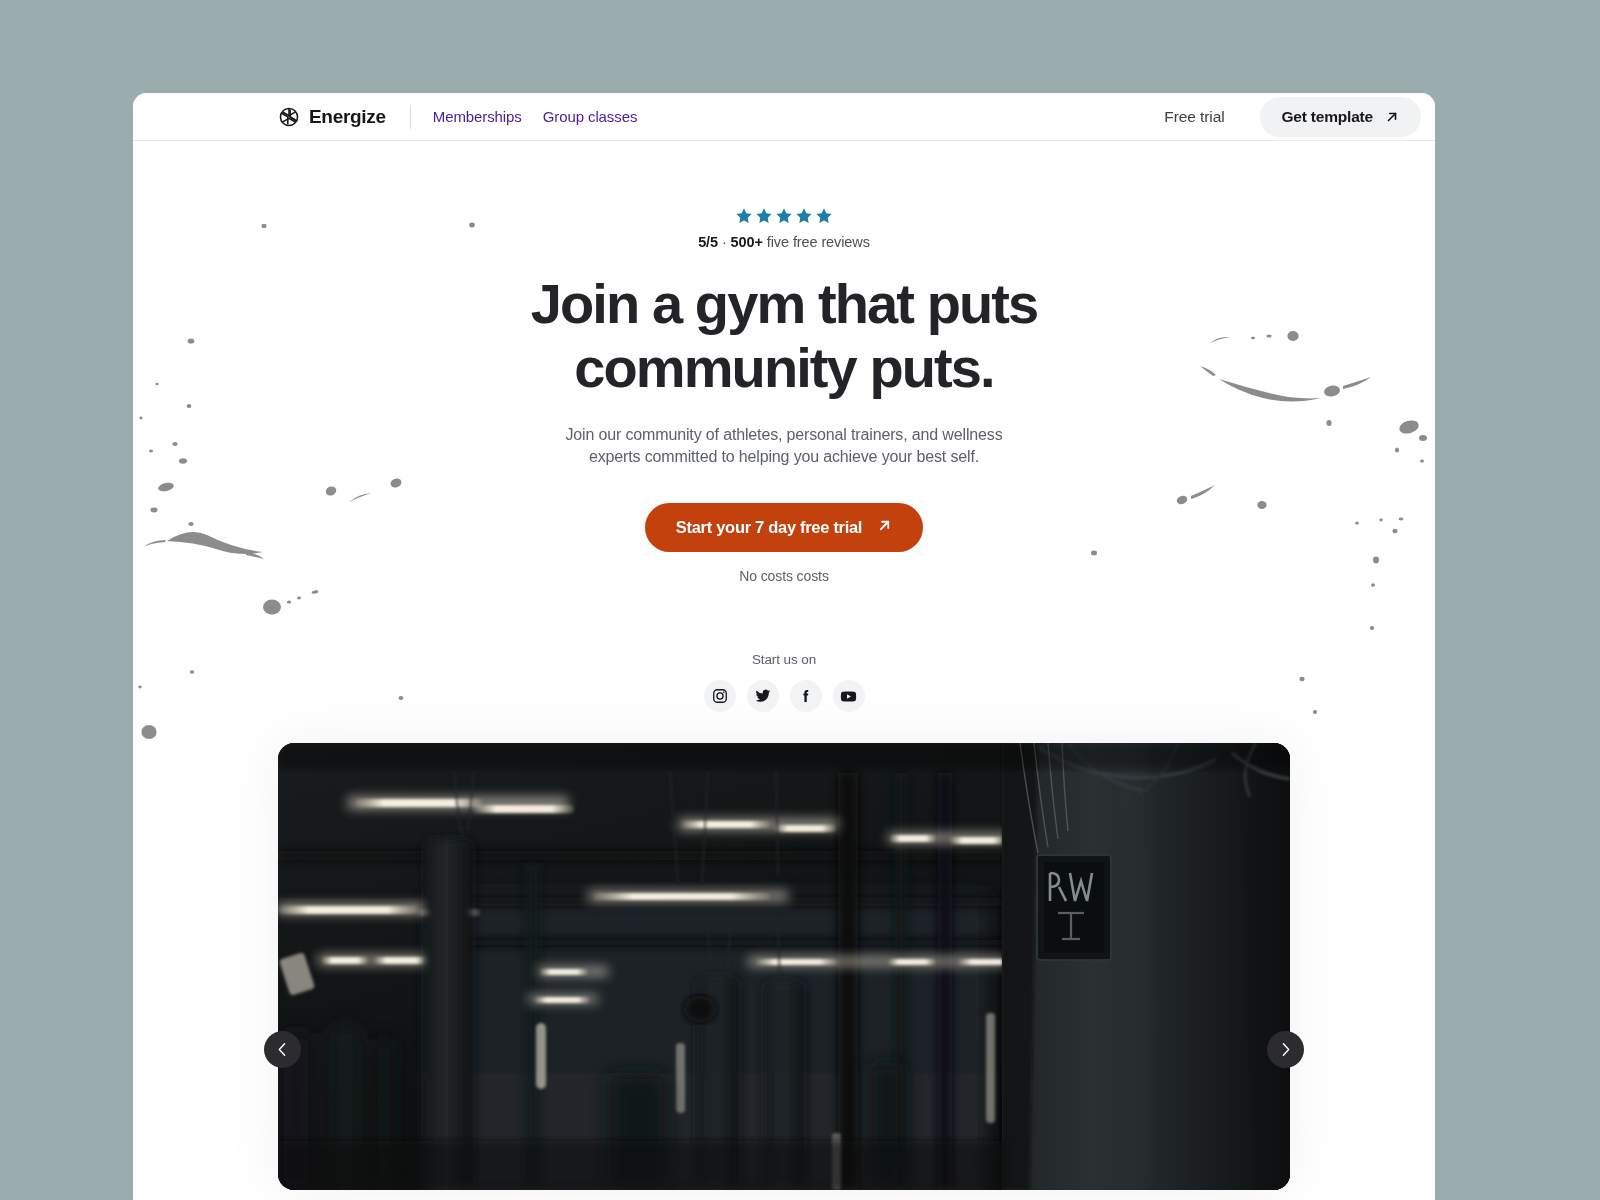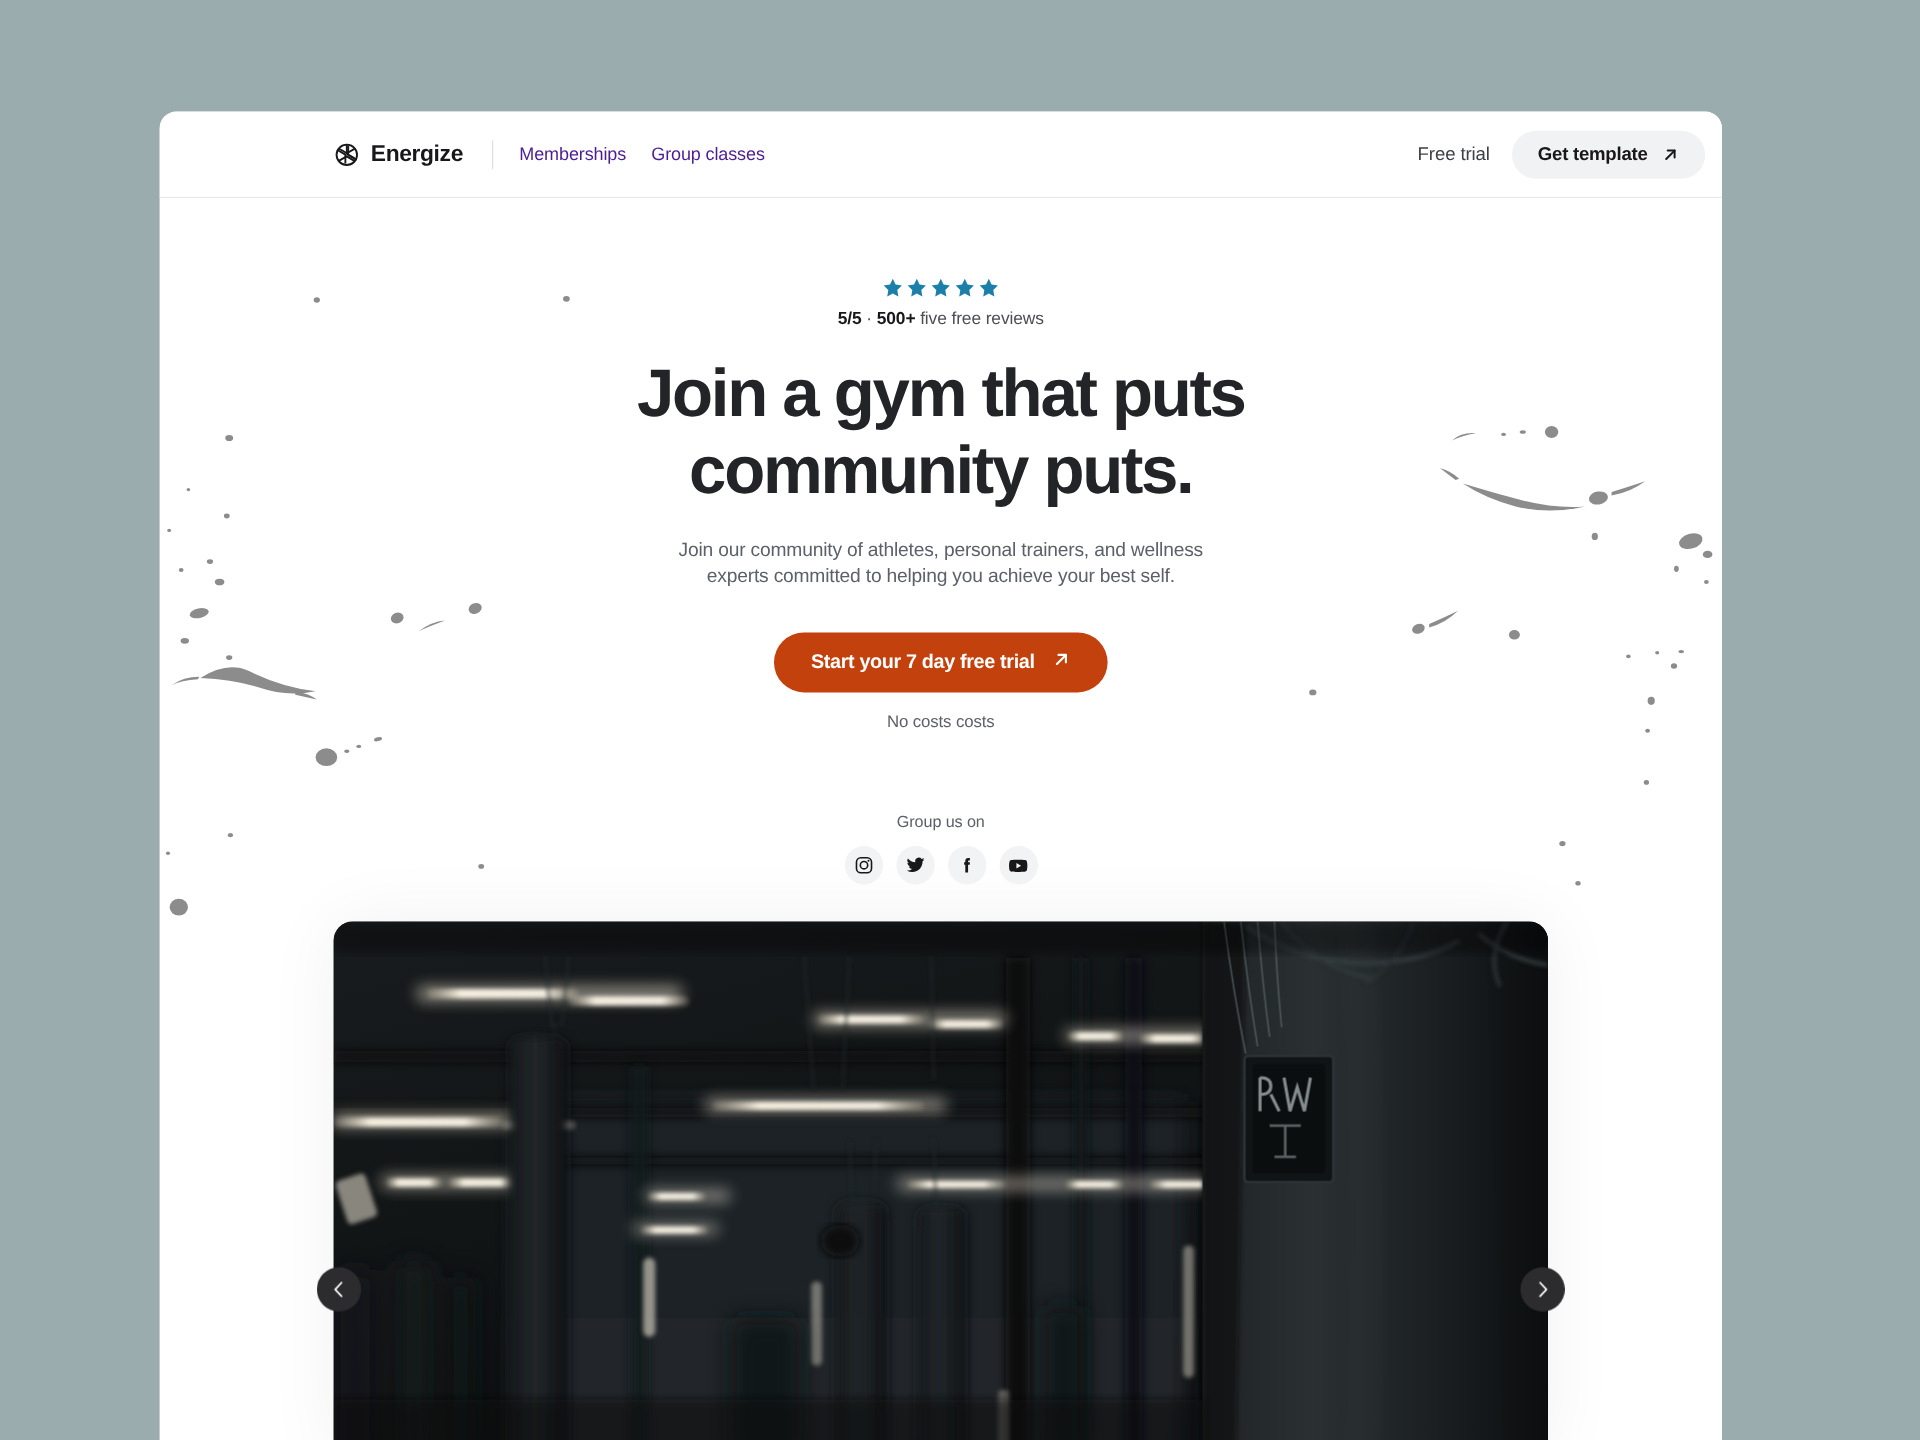--- a/index.html
+++ b/index.html
@@ -16,41 +16,41 @@
     left:133px; top:93px;
     width:1302px; height:1107px;
     background:#ffffff;
     border-radius:14px 14px 0 0;
     overflow:hidden;
   }
 
   
   .navbar{
     position:relative;
-    height:72px;
+    height:48px;
     display:flex; align-items:center;
     border-bottom:1px solid #e9eaec;
     padding:0 14px 0 0;
     background:#fff;
     z-index:5;
   }
   .nav-left{ display:flex; align-items:center; margin-left:145px; }
   .brand{ display:flex; align-items:center; gap:9px; }
   .brand-icon{ width:22px; height:22px; display:block; }
   .brand-name{
     font-size:19px; font-weight:700; color:#18181a; letter-spacing:-0.3px;
   }
   .nav-divider{
     width:1px; height:24px; background:#dcdee1; margin:0 22px 0 24px;
   }
   .nav-links{ display:flex; align-items:center; gap:21px; }
   .nav-link{
     font-size:15px; color:#4c1d95; letter-spacing:-0.1px; cursor:pointer;
   }
-  .nav-right{ margin-left:auto; display:flex; align-items:center; gap:4px; }
+  .nav-right{ margin-left:auto; display:flex; align-items:center; gap:21px; }
   .free-trial{
     font-size:15.5px; color:#3d4045; letter-spacing:-0.1px; cursor:pointer;
     padding:0 14px;
   }
   .tmpl-btn{
     display:flex; align-items:center; gap:12px;
     background:#f1f2f3; border:none; border-radius:999px;
     padding:11px 22px;
     font-size:15.5px; font-weight:700; color:#18181a; letter-spacing:-0.2px;
     cursor:pointer;
@@ -282,21 +282,21 @@
             <svg viewBox="0 0 16 16" width="15" height="15" fill="none" stroke="#ffffff" stroke-width="1.9" stroke-linecap="round" stroke-linejoin="round">
               <path d="M4 12 L12 4"></path>
                 <path d="M5.4 4 H12 V10.6"></path>
             </svg>
           </span>
         </button>
         <div class="cta-note">No costs costs</div>
       </div>
 
       <div class="follow">
-        <div class="follow-label">Group us on</div>
+        <div class="follow-label">Start us on</div>
         <div class="social-row">
 
           <a class="social">
             <span>
               <svg viewBox="0 0 24 24" width="16" height="16" fill="none" stroke="#18181a" stroke-width="2">
                 <rect x="2.6" y="2.6" width="18.8" height="18.8" rx="5.4"></rect>
                 <circle cx="12" cy="12" r="4.6"></circle>
                 <circle cx="17.6" cy="6.5" r="1.25" fill="#18181a" stroke="none"></circle>
               </svg>
             </span>

